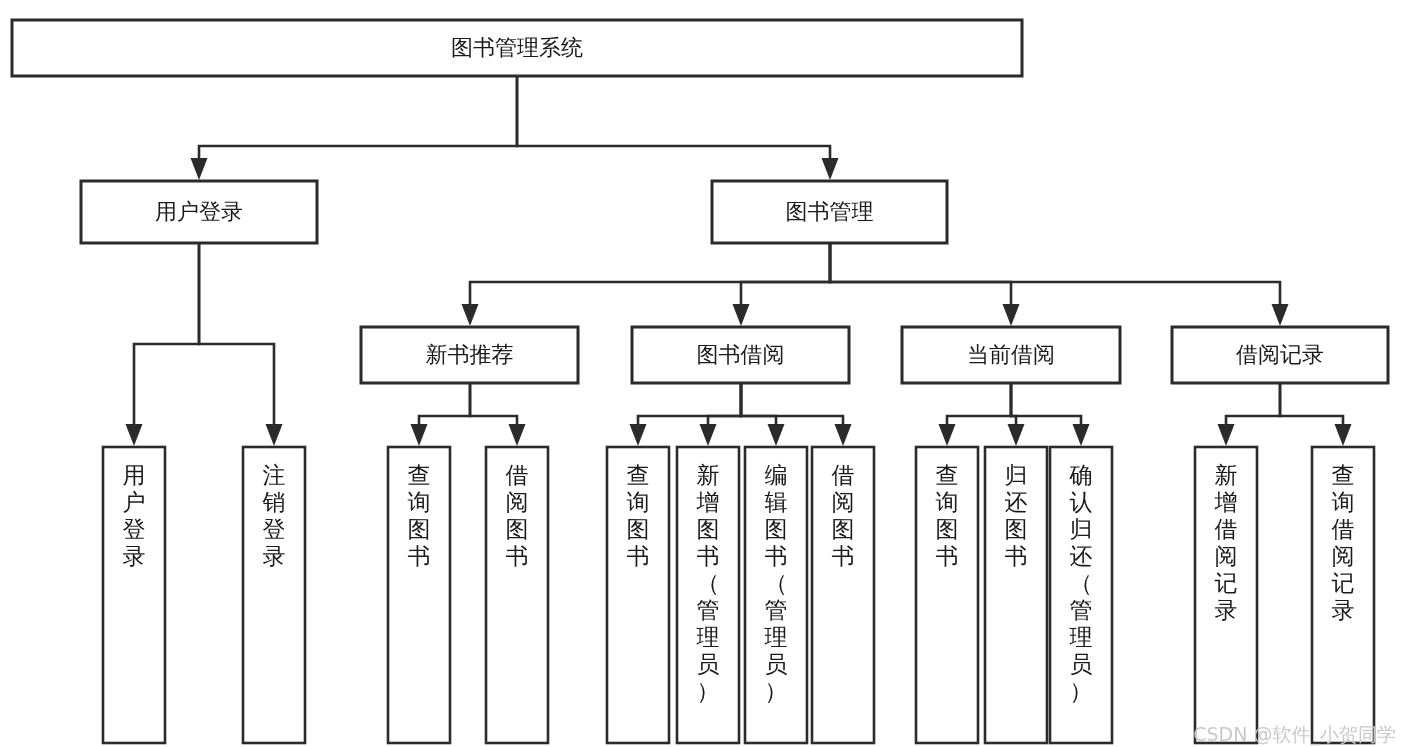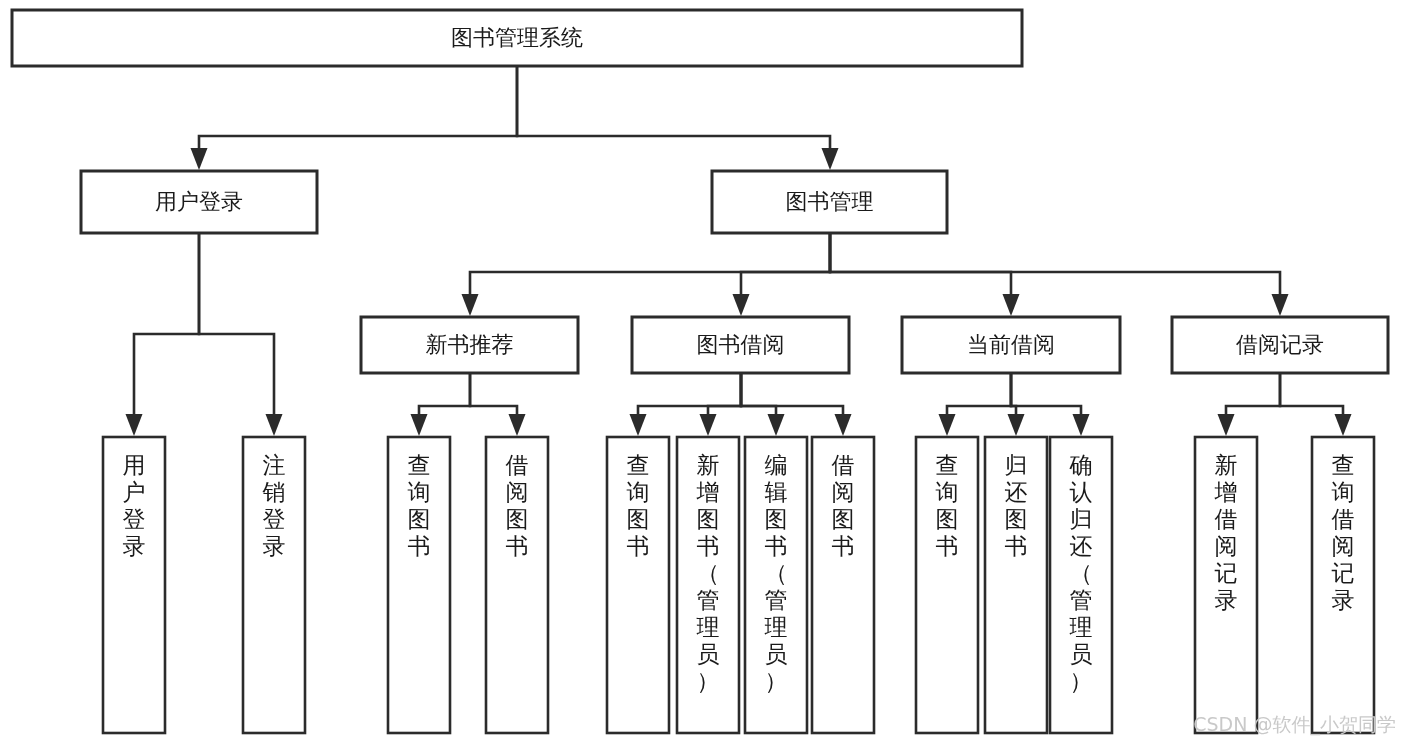--- a/index.html
+++ b/index.html
@@ -11,21 +11,21 @@
   body {
     width: 1405px;
     height: 747px;
     position: relative;
     overflow: hidden;
     font-family: "DejaVu Sans", "Liberation Sans", sans-serif;
   }
   #diagram-root {
     position: absolute;
     left: 0;
-    top: 0;
+    top: 10px;
     width: 1405px;
     height: 626px;
   }
   svg.diagram-canvas {
     display: block;
     width: 1405px;
     height: 747px;
     background: #ffffff;
   }
   .node-box {

